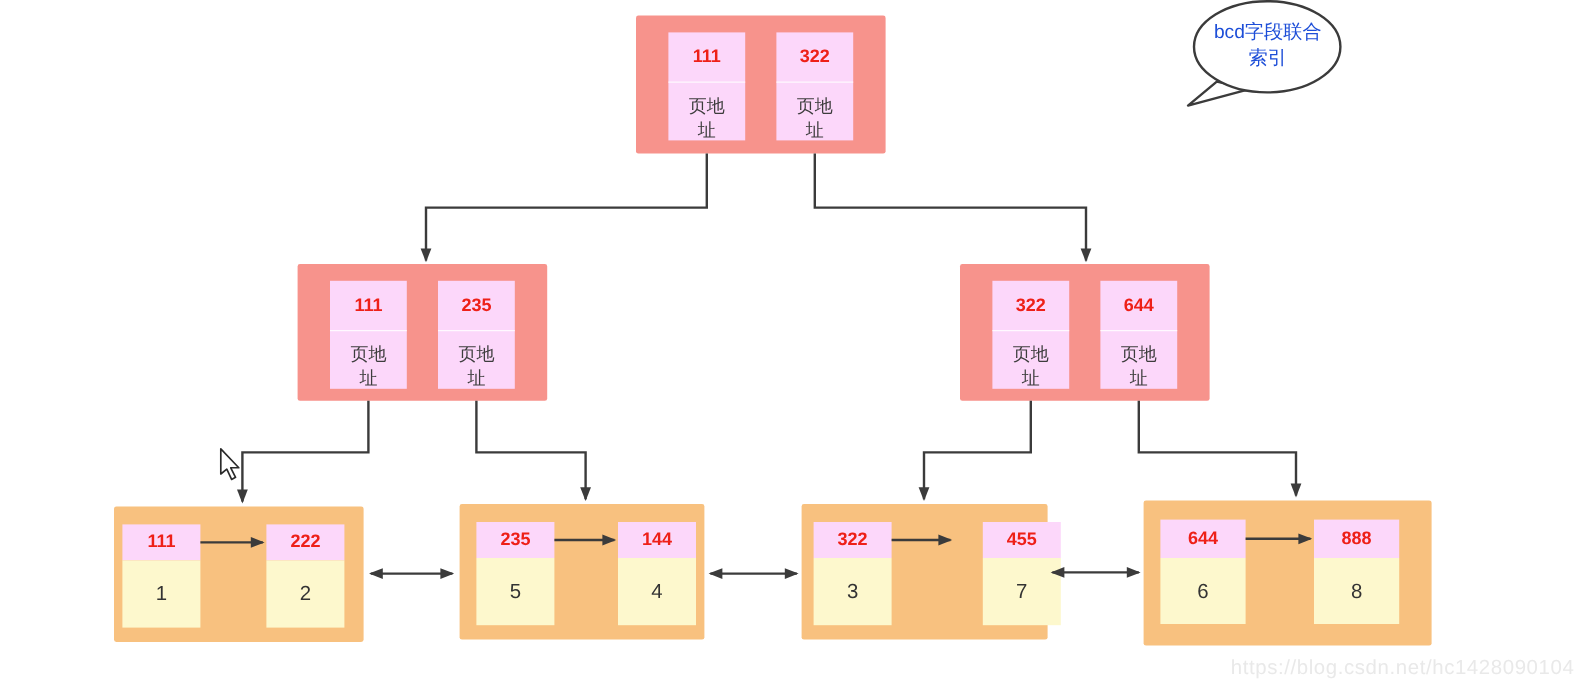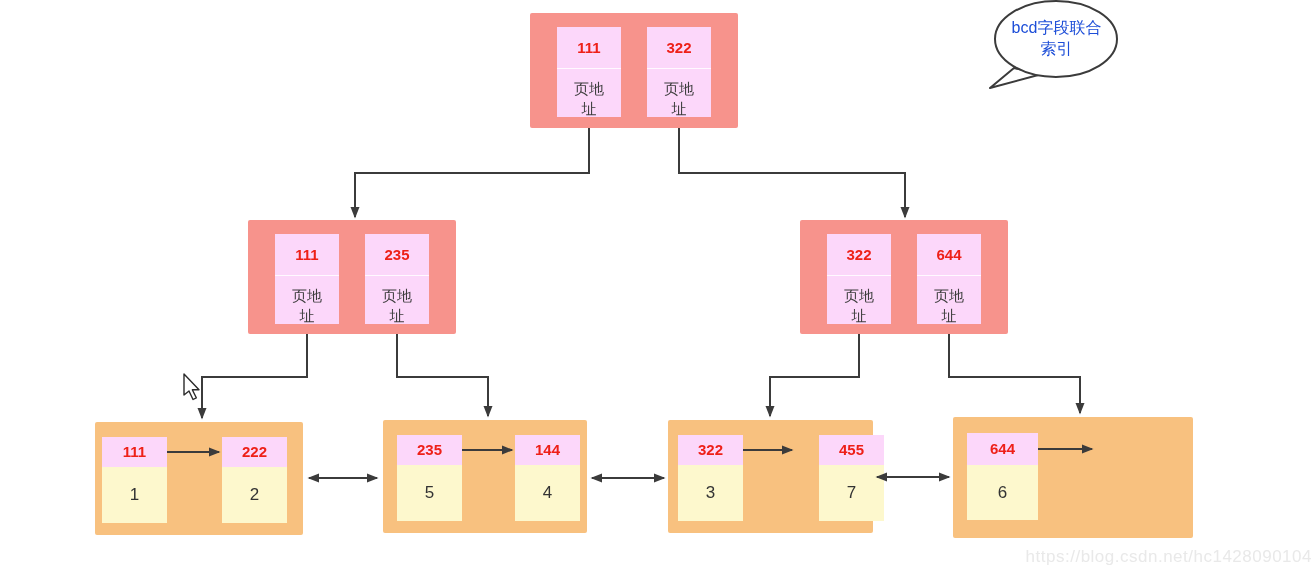--- a/index.html
+++ b/index.html
@@ -184,20 +184,24 @@
       <div class="lkey">455</div>
       <div class="lval">7</div>
     </div>
   </div>
 
   <div class="leaf big" style="left:953px; top:417px; width:240px; height:121px;">
     <div class="lcell" style="left:14px;">
       <div class="lkey">644</div>
       <div class="lval">6</div>
     </div>
+    <div class="lcell" style="left:142px;">
+      <div class="lkey">888</div>
+      <div class="lval">8</div>
+    </div>
   </div>
 
   <svg class="overlay" width="1314" height="581" viewBox="0 0 1314 581">
     <defs>
       <marker id="arr" markerUnits="userSpaceOnUse" markerWidth="13" markerHeight="11" refX="10.5" refY="5" orient="auto-start-reverse">
         <path d="M0.5,0.5 L12,5 L0.5,9.5 Z" fill="#3b3b3b"></path>
       </marker>
     </defs>
 
     <path class="conn" d="M589 128 V173 H355 V217" marker-end="url(#arr)"></path>

